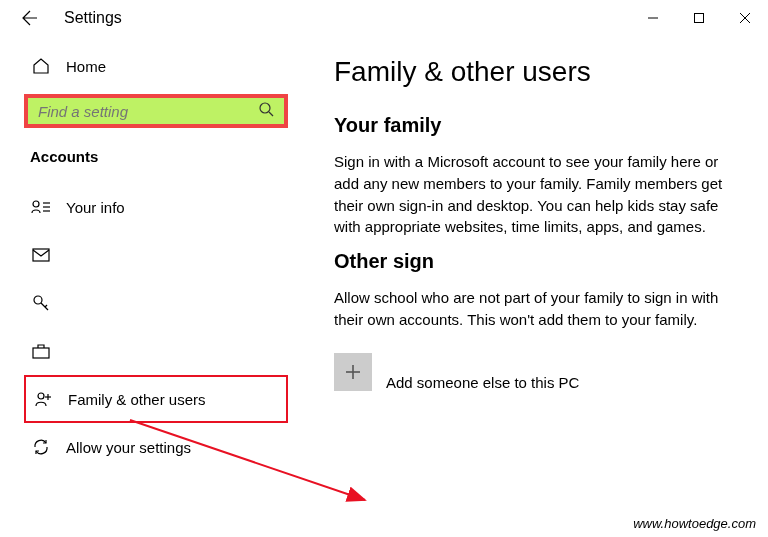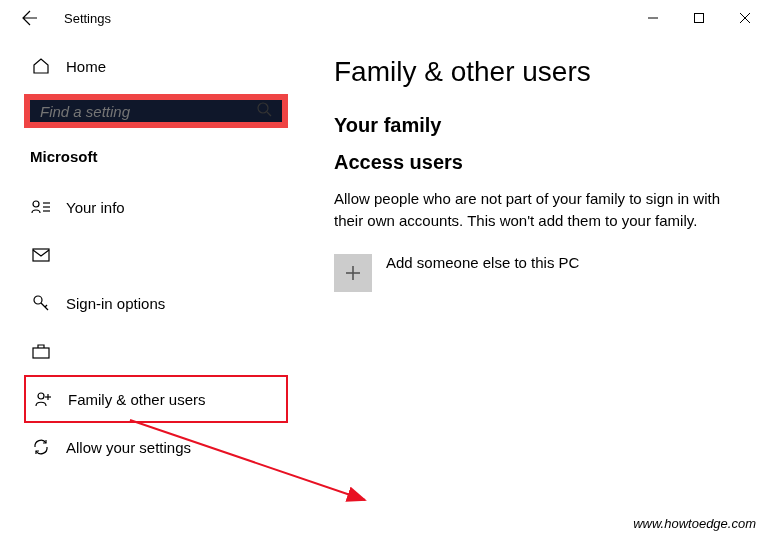--- a/index.html
+++ b/index.html
@@ -19,21 +19,21 @@
     }
     .back-btn {
       width: 24px;
       height: 24px;
       display: flex;
       align-items: center;
       justify-content: center;
       cursor: pointer;
     }
     .title {
-      font-size: 13px;
+      font-size: 16px;
       margin-left: 22px;
       color: #000;
     }
     .window-controls {
       margin-left: auto;
       display: flex;
       height: 36px;
     }
     .win-ctrl {
       width: 46px;
@@ -66,22 +66,22 @@
       height: 22px;
       display: flex;
       align-items: center;
       justify-content: center;
       margin-right: 14px;
       color: #000;
     }
     .search-box {
       display: flex;
       align-items: center;
-      border: 6px solid #ef4444;
-      background: #0f172a;
+      border: 4px solid #ef4444;
+      background: #bef264;
       height: 34px;
       margin: 6px 0 16px 0;
       padding: 0 10px;
     }
     .search-input {
       flex: 1;
       border: none;
       outline: none;
       font-size: 15px;
       font-style: italic;
@@ -129,21 +129,21 @@
       font-size: 15px;
       cursor: pointer;
       display: inline-block;
       margin-bottom: 40px;
     }
     .other-text {
       margin-bottom: 22px;
     }
     .add-row {
       display: flex;
-      align-items: flex-start;
+      align-items: flex-end;
       cursor: pointer;
     }
     .plus-box {
       width: 38px;
       height: 38px;
       background: #ccc;
       display: flex;
       align-items: center;
       justify-content: center;
       margin-right: 14px;
@@ -212,21 +212,21 @@
     <div class="search-box">
       <input class="search-input" type="text" placeholder="Find a setting" style="">
       <span class="search-icon">
         <svg width="16" height="16" viewBox="0 0 16 16">
             <circle cx="7" cy="7" r="5" stroke="#333" stroke-width="1.2" fill="none"></circle>
             <line x1="11" y1="11" x2="15" y2="15" stroke="#333" stroke-width="1.2"></line>
           </svg>
       </span>
     </div>
 
-    <div class="category-header">Microsoft</div>
+    <div class="category-header">Accounts</div>
 
     <div class="nav-list">
       <div class="nav-item">
         <span class="nav-icon">
           <svg width="20" height="16" viewBox="0 0 20 16">
               <circle cx="5" cy="5" r="3" stroke="#000" stroke-width="1.2" fill="none"></circle>
               <path d="M1 14 C1 10 9 10 9 14" stroke="#000" stroke-width="1.2" fill="none"></path>
               <line x1="12" y1="4" x2="19" y2="4" stroke="#000" stroke-width="1.2"></line>
               <line x1="12" y1="8" x2="19" y2="8" stroke="#000" stroke-width="1.2"></line>
               <line x1="12" y1="12" x2="19" y2="12" stroke="#000" stroke-width="1.2"></line>
@@ -245,21 +245,20 @@
       </div>
 
       <div class="nav-item">
         <span class="nav-icon">
           <svg width="18" height="18" viewBox="0 0 18 18">
               <circle cx="6" cy="6" r="4" stroke="#000" stroke-width="1.2" fill="none"></circle>
               <line x1="9" y1="9" x2="16" y2="16" stroke="#000" stroke-width="1.2"></line>
               <line x1="13" y1="13" x2="15" y2="11" stroke="#000" stroke-width="1.2"></line>
             </svg>
         </span>
-        <span>Sign-in options</span>
       </div>
 
       <div class="nav-item">
         <span class="nav-icon">
           <svg width="18" height="16" viewBox="0 0 18 16">
               <rect x="1" y="5" width="16" height="10" stroke="#000" stroke-width="1.2" fill="none"></rect>
               <path d="M6 5 L6 2 L12 2 L12 5" stroke="#000" stroke-width="1.2" fill="none"></path>
             </svg>
         </span>
       </div>
@@ -285,23 +284,24 @@
         </span>
         <span>Allow your settings</span>
       </div>
     </div>
   </div>
 
   <div class="main">
     <h1 class="page-title">Family &amp; other users</h1>
 
     <h2 class="section-title">Your family</h2>
-
-    <h2 class="section-title">Access users</h2>
-    <p class="section-text other-text">Allow people who are not part of your family to sign in with their own accounts. This won't add them to your family.</p>
+    <p class="section-text">Sign in with a Microsoft account to see your family here or add any new members to your family. Family members get their own sign-in and desktop. You can help kids stay safe with appropriate websites, time limits, apps, and games.</p>
+
+    <h2 class="section-title">Other sign</h2>
+    <p class="section-text other-text">Allow school who are not part of your family to sign in with their own accounts. This won't add them to your family.</p>
 
     <div class="add-row">
       <div class="plus-box">
         <svg width="20" height="20" viewBox="0 0 20 20">
             <line x1="10" y1="3" x2="10" y2="17" stroke="#555" stroke-width="1.6"></line>
             <line x1="3" y1="10" x2="17" y2="10" stroke="#555" stroke-width="1.6"></line>
           </svg>
       </div>
       <span class="add-label">Add someone else to this PC</span>
     </div>

